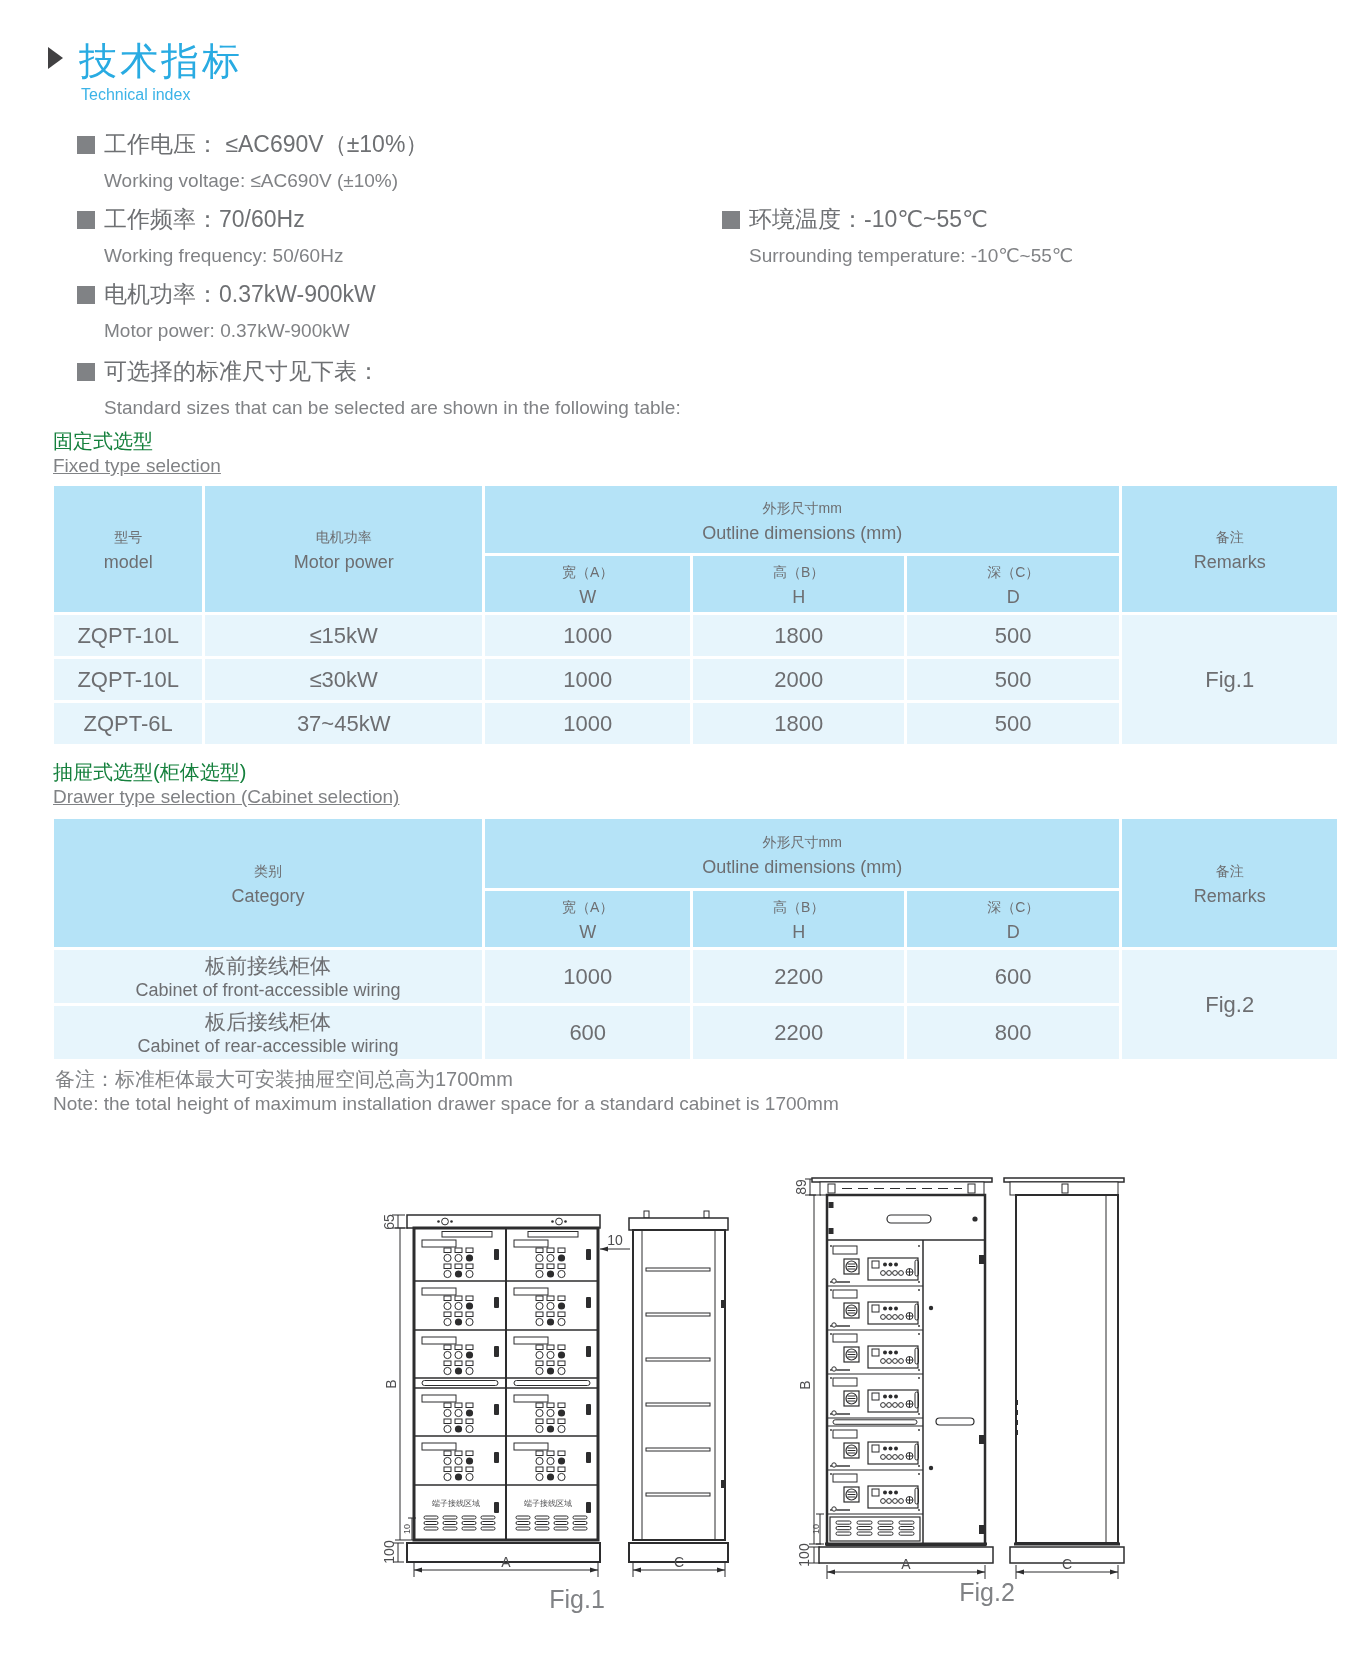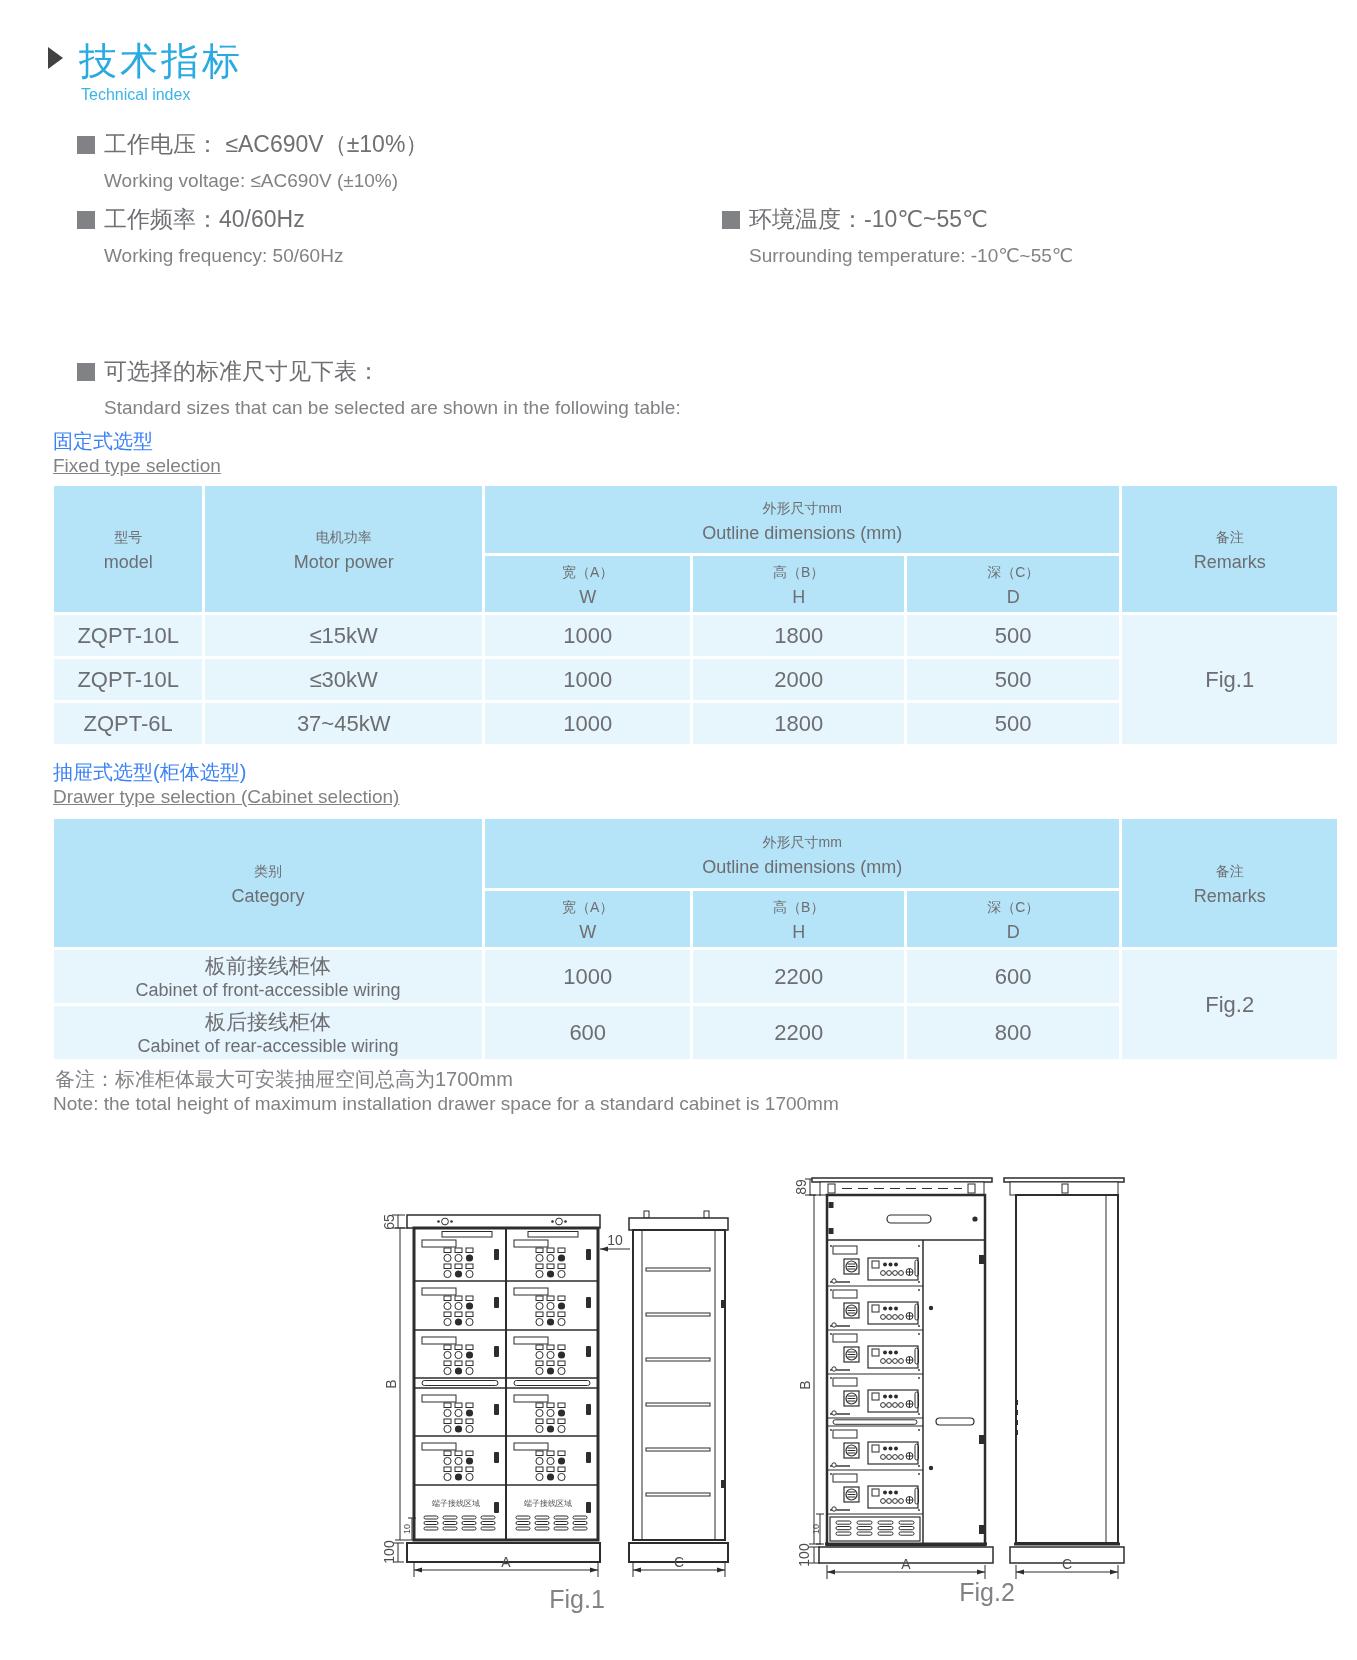--- a/index.html
+++ b/index.html
@@ -9,21 +9,21 @@
   .hdr-arrow{position:absolute;left:31px;top:47px;width:0;height:0;
              border-left:15px solid #414042;border-top:11px solid transparent;border-bottom:11px solid transparent;}
   .hdr-cn{position:absolute;left:62px;top:36px;font-size:38px;color:#29ABE2;letter-spacing:3px;}
   .hdr-en{position:absolute;left:64px;top:86px;font-size:16px;color:#3BB3E7;}
   
   .spec{position:absolute;}
   .spec-cn{font-size:23px;color:#6E7073;line-height:28px;white-space:nowrap;}
   .bullet{display:inline-block;width:18px;height:18px;background:#808285;margin-right:9px;vertical-align:-2px;}
   .spec-en{font-size:19px;color:#808285;line-height:26px;margin:10px 0 0 27px;white-space:nowrap;}
   
-  .sec-cn{position:absolute;font-size:20px;color:#3b82f6;}
+  .sec-cn{position:absolute;font-size:20px;color:#15803d;}
   .sec-en{position:absolute;font-size:19px;color:#808285;text-decoration:underline;}
   
   table.spec-table{position:absolute;border-collapse:separate;border-spacing:3px;table-layout:fixed;width:1289px;}
   table.spec-table th{background:#B5E3F7;font-weight:normal;color:#6D6E71;text-align:center;vertical-align:middle;padding:0;}
   table.spec-table td{background:#E7F5FC;color:#6D6E71;text-align:center;vertical-align:middle;font-size:22px;padding:0;}
   .th-cn{display:block;font-size:14px;line-height:27px;}
   .th-en{display:block;font-size:18px;line-height:23px;}
   .td-cn{display:block;font-size:21px;line-height:26px;}
   .td-en{display:block;font-size:18px;line-height:22px;}
   
@@ -46,22 +46,26 @@
 
   <span class="hdr-arrow"></span>
   <div class="hdr-cn">技术指标</div>
   <div class="hdr-en">Technical index</div>
 
   <div class="spec" style="left:60px;top:130px">
     <div class="spec-cn"><span class="bullet"></span><span>工作电压： ≤AC690V（±10%）</span></div>
     <div class="spec-en">Working voltage: ≤AC690V (±10%)</div>
   </div>
   <div class="spec" style="left:60px;top:205px">
-    <div class="spec-cn"><span class="bullet"></span><span>工作频率：40/60Hz</span></div>
+    <div class="spec-cn"><span class="bullet"></span><span>工作频率：70/60Hz</span></div>
     <div class="spec-en">Working frequency: 50/60Hz</div>
+  </div>
+  <div class="spec" style="left:60px;top:280px">
+    <div class="spec-cn"><span class="bullet"></span><span>电机功率：0.37kW-900kW</span></div>
+    <div class="spec-en">Motor power: 0.37kW-900kW</div>
   </div>
 
   <div class="spec" style="left:705px;top:205px">
     <div class="spec-cn"><span class="bullet"></span><span>环境温度：-10℃~55℃</span></div>
     <div class="spec-en">Surrounding temperature: -10℃~55℃</div>
   </div>
 
   <div class="spec" style="left:60px;top:357px">
     <div class="spec-cn"><span class="bullet"></span><span>可选择的标准尺寸见下表：</span></div>
     <div class="spec-en">Standard sizes that can be selected are shown in the following table:</div>

